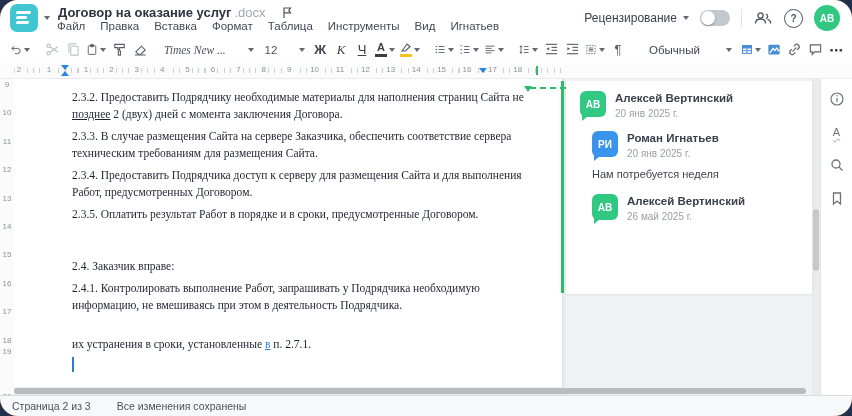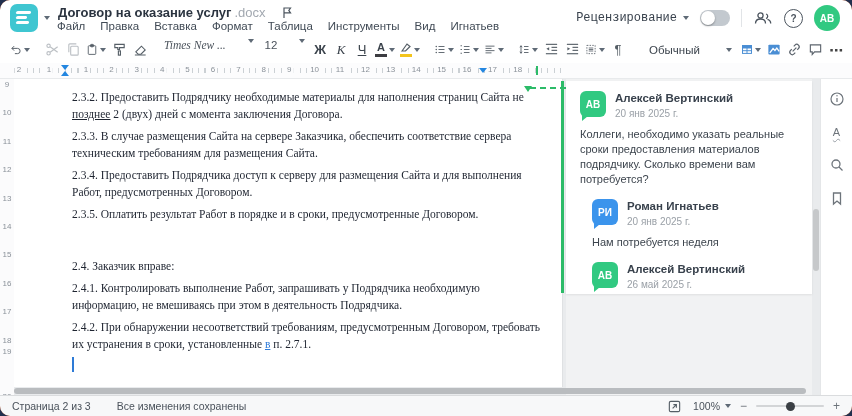--- a/index.html
+++ b/index.html
@@ -1,49 +1,49 @@
 <!DOCTYPE html>
 <html><head>
 <meta charset="utf-8">
 <style>
   html,body{margin:0;padding:0;}
   body{width:852px;height:416px;background:#22304e;overflow:hidden;
        font-family:"Liberation Sans","DejaVu Sans",sans-serif;}
-  .app{position:relative;width:852px;height:416px;border-radius:10px;overflow:hidden;background:#c2410c;}
+  .app{position:relative;width:852px;height:416px;border-radius:18px;overflow:hidden;background:#c2410c;}
 
   
   .header{position:absolute;top:0;left:0;right:0;height:36px;background:#fff;}
   .logo{position:absolute;left:10px;top:4px;width:28px;height:28px;border-radius:7px;background:#3fc6d1;cursor:pointer;}
   .logo i{position:absolute;left:6px;height:3px;border-radius:2px;background:#fff;display:block;transform:skewX(-12deg);}
   .logo i:nth-child(1){top:7px;width:15px;}
   .logo i:nth-child(2){top:12px;width:11px;}
   .logo i:nth-child(3){top:17px;width:13px;}
   .caret{width:0;height:0;border-left:3.5px solid transparent;border-right:3.5px solid transparent;border-top:4px solid #5f6a76;display:inline-block;}
   .logo-caret{position:absolute;left:44px;top:16px;}
   .titleblock{position:absolute;left:58px;top:5px;font-size:13px;color:#2b3440;display:flex;align-items:center;gap:3px;}
   .doc-title{font-weight:bold;}
   .doc-ext{color:#a2a8b0;}
   .flag{margin-left:12px;}
   .menubar{position:absolute;left:57px;top:20px;display:flex;gap:15px;font-size:11.5px;color:#404a55;}
   .menu-item{cursor:pointer;}
   .header-right{position:absolute;right:12px;top:0;height:36px;display:flex;align-items:center;gap:11px;}
-  .review-btn{display:flex;align-items:center;gap:6px;font-size:12px;color:#39424d;cursor:pointer;font-family:Liberation Mono, monospace;}
+  .review-btn{display:flex;align-items:center;gap:6px;font-size:12px;color:#39424d;cursor:pointer;}
   .toggle{width:30px;height:16px;border-radius:9px;background:#c3c9cf;position:relative;cursor:pointer;}
   .toggle .knob{position:absolute;left:1px;top:1px;width:14px;height:14px;border-radius:50%;background:#fff;box-shadow:0 1px 2px rgba(0,0,0,.35);}
   .vsep{width:1px;height:18px;background:#e1e4e7;}
   .help-circle{width:17px;height:17px;border:1.4px solid #4b545e;border-radius:50%;display:flex;align-items:center;justify-content:center;font-size:10px;font-weight:bold;color:#4b545e;cursor:pointer;}
   .avatar-top{width:26px;height:26px;border-radius:50%;background:#31c981;color:#fff;font-size:10px;font-weight:bold;display:flex;align-items:center;justify-content:center;cursor:pointer;}
 
   
   .toolbar{position:absolute;top:36px;left:0;right:0;height:27px;background:#fff;border-bottom:1px solid #e4e6e8;
            display:flex;align-items:center;padding:0 8px;gap:1px;}
   .tbtn{height:22px;min-width:20px;display:flex;align-items:center;justify-content:center;border-radius:3px;cursor:pointer;color:#555e66;}
   .tbtn.wcaret{gap:2px;padding:0 2px;}
   .sep{width:1px;height:18px;background:#e2e4e6;margin:0 4px;}
-  .fontbox{display:flex;gap:20px;padding:0 4px;height:22px;cursor:pointer;}
+  .fontbox{display:flex;align-items:center;gap:20px;padding:0 4px;height:22px;cursor:pointer;}
   .fontname{font-family:"Liberation Serif","DejaVu Serif",serif;font-style:italic;font-size:11.5px;color:#4a525b;width:64px;overflow:hidden;white-space:nowrap;}
   .fontsize{font-size:11.5px;color:#4a525b;width:16px;text-align:center;}
   .fmt-letter{font-size:13px;color:#3c444d;}
   .b{font-weight:bold;}
   .i{font-style:italic;font-family:"Liberation Serif",serif;}
   .u{text-decoration:underline;}
   .colorstack{display:flex;flex-direction:column;align-items:center;line-height:1;}
   .colorstack .bar{width:12px;height:3px;margin-top:1px;}
   .bar-dark{background:#3d3d42;}
   .bar-yellow{background:#f3c41c;}
@@ -427,41 +427,40 @@
     <div class="page">
       <div class="connector-tri"></div>
       <div class="connector"></div>
       <div class="doc">
           <p><span>2.3.2. Предоставить Подрядчику необходимые материалы для наполнения страниц Сайта не</span><br><span class="seg-underline">позднее</span><span> 2 (двух) дней с момента заключения Договора.</span></p>
           <p><span>2.3.3. В случае размещения Сайта на сервере Заказчика, обеспечить соответствие сервера</span><br><span>техническим требованиям для размещения Сайта.</span></p>
           <p><span>2.3.4. Предоставить Подрядчика доступ к серверу для размещения Сайта и для выполнения</span><br><span>Работ, предусмотренных Договором.</span></p>
           <p><span>2.3.5. Оплатить результат Работ в порядке и в сроки, предусмотренные Договором.</span></p>
           <p class="gap-before"><span>2.4. Заказчик вправе:</span></p>
           <p><span>2.4.1. Контролировать выполнение Работ, запрашивать у Подрядчика необходимую</span><br><span>информацию, не вмешиваясь при этом в деятельность Подрядчика.</span></p>
-          <p><span>2.4.2. При обнаружении несоответствий требованиям, предусмотренным Договором, требовать</span><br><span>их устранения в сроки, установленные </span><span class="seg-inserted">в</span><span> п. 2.7.1.</span></p>
+          <p><br><span>их устранения в сроки, установленные </span><span class="seg-inserted">в</span><span> п. 2.7.1.</span></p>
         </div>
       <div class="text-cursor"></div>
     </div>
 
     <div class="anchor-line"></div>
 
     <div class="comments-panel">
       <div class="comment-card">
           <div class="comment">
             <div class="c-head">
               <div class="c-avatar" style="background: rgb(49, 201, 129);">
                 <span>АВ</span>
                 <span class="tail" style="border-top-color: rgb(49, 201, 129);"></span>
               </div>
               <div>
                 <div class="c-name">Алексей Вертинский</div>
                 <div class="c-date">20 янв 2025 г.</div>
               </div>
             </div>
-            <div class="c-body">Коллеги, необходимо указать реальные сроки предоставления материалов подрядчику. Сколько времени вам потребуется?</div>
           </div>
           <div class="comment reply">
             <div class="c-head">
               <div class="c-avatar" style="background: rgb(59, 148, 236);">
                 <span>РИ</span>
                 <span class="tail" style="border-top-color: rgb(59, 148, 236);"></span>
               </div>
               <div>
                 <div class="c-name">Роман Игнатьев</div>
                 <div class="c-date">20 янв 2025 г.</div>
@@ -512,33 +511,14 @@
         <svg class="ic" width="14" height="15" viewBox="0 0 14 15">
             <path d="M3.5 2 h7 v11 l-3.5 -3 l-3.5 3 z" fill="none" stroke="#6d747b" stroke-width="1.3"></path>
           </svg>
       </span>
     </div>
   </div>
 
   <div class="statusbar">
     <span>Страница 2 из 3</span>
     <span>Все изменения сохранены</span>
-    <div class="status-right">
-      <span class="strip-btn">
-        <svg class="ic" width="15" height="15" viewBox="0 0 16 16">
-            <g fill="none" stroke="#555e66" stroke-width="1.2">
-              <rect x="2.5" y="2.5" width="11" height="11" rx="1.5"></rect>
-              <path d="M6 10 L10 6 M6.8 6 H10 V9.2"></path>
-            </g>
-          </svg>
-      </span>
-      <span class="zoom-select">
-        <span>100%</span>
-        <span class="caret"></span>
-      </span>
-      <span class="zoom-pm">−</span>
-      <span class="zoom-track">
-          <span class="zoom-knob"></span>
-        </span>
-      <span class="zoom-pm">+</span>
-    </div>
   </div>
 </div>
 
 </body></html>

